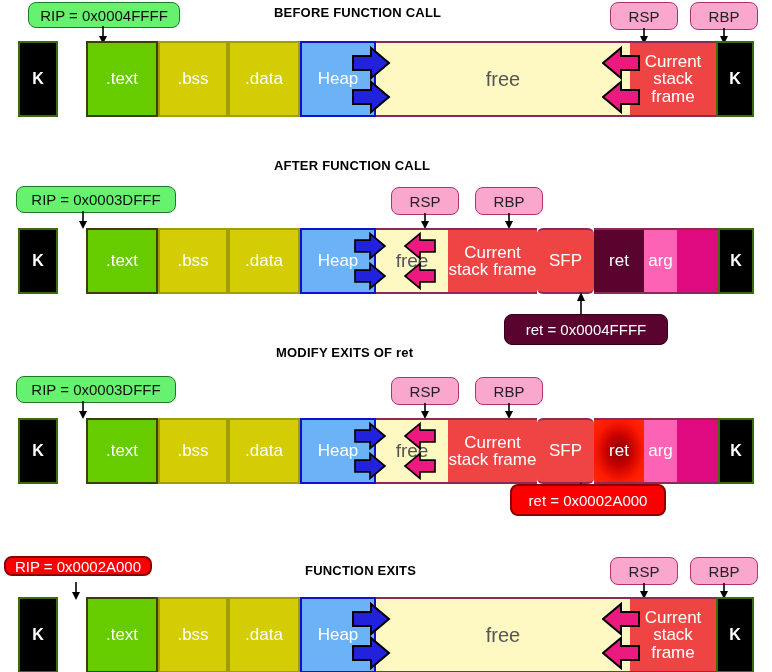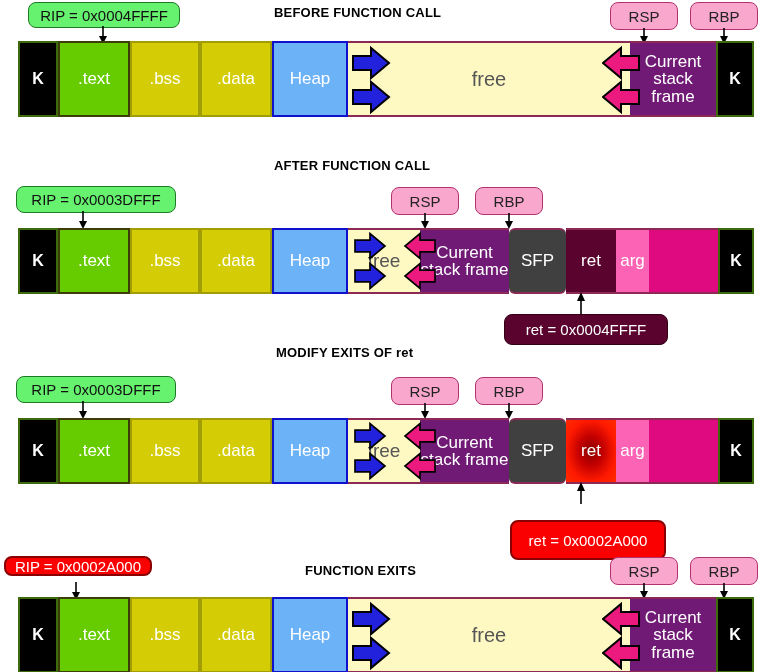--- a/index.html
+++ b/index.html
@@ -39,27 +39,27 @@
     display: flex;
     align-items: center;
     justify-content: center;
     text-align: center;
     font-size: 17px;
     line-height: 1.02;
     color: #ffffff;
     overflow: hidden;
   }
   .seg-k      { background:#000000; border:2px solid #3d6b0c; color:#ffffff; font-weight:bold; font-size:16px;}
-  .seg-text   { background:#66cc00; border:2px solid #3d3d0a; }
+  .seg-text   { background:#66cc00; border:2px solid #3d3d0a;margin-left:28px; }
   .seg-bss    { background:#d4cc05; border:2px solid #a39d05;text-align:center; }
   .seg-data   { background:#d4cc05; border:2px solid #a39d05; }
   .seg-heap   { background:#6cb2f7; border:2px solid #1111cc; }
   .seg-free   { background:#fef9c3; border-top:2px solid #8c2a55; border-bottom:2px solid #8c2a55; color:#555555;text-align:center; }
-  .seg-csf    { background:#701a75; border-top:2px solid #8c2a55; border-bottom:2px solid #8c2a55; }
-  .seg-sfp    { background:#404040; border-top:2px solid #8c2a55; border-bottom:2px solid #8c2a55;border-radius:6px; }
+  .seg-csf    { background:#ef4444; border-top:2px solid #8c2a55; border-bottom:2px solid #8c2a55; }
+  .seg-sfp    { background:#ef4444; border-top:2px solid #8c2a55; border-bottom:2px solid #8c2a55;border-radius:6px; }
   .seg-ret    { background:#59032e; border-top:2px solid #8c2a55; border-bottom:2px solid #8c2a55; }
   .seg-ret-hot{ background: radial-gradient(ellipse at 50% 50%, #8a0000 0%, #c40000 34%, #ff1a00 70%, #ff2b00 100%);
                 border-top:2px solid #8c2a55; border-bottom:2px solid #8c2a55; }
   .seg-arg    { background:#fc63b4; border-top:2px solid #8c2a55; border-bottom:2px solid #8c2a55; }
   .seg-rest   { background:#e00a80; border-top:2px solid #8c2a55; border-bottom:2px solid #8c2a55; }
 
   
   .callout {
     position: absolute;
     box-sizing: border-box;
@@ -244,21 +244,21 @@
     <use href="#fatLeft"></use>
   </svg>
 <svg class="fat-arrow" style="left:400px; top:451px;" width="40" height="30" viewBox="0 0 38 36">
     <use href="#fatLeft"></use>
   </svg>
 
 <svg class="conn" style="left:574px; top:482px;" width="14" height="22">
   <line x1="7" y1="22" x2="7" y2="7" stroke="#000" stroke-width="1.6"></line>
   <path d="M7,0 L3,9 L11,9 Z" fill="#000"></path>
 </svg>
-<div class="callout callout-red" style="left:510px; top:520px; width:156px; height:40px;">ret = 0x0002A000</div>
+<div class="callout callout-red" style="left:510px; top:484px; width:156px; height:32px;">ret = 0x0002A000</div>
 
 <div class="abs section-title" style="left:305px; top:563px;">FUNCTION EXITS</div>
 
 <div class="callout callout-red" style="left:4px; top:556px; width:148px; height:20px;">RIP = 0x0002A000</div>
 <svg class="conn" style="left:69px; top:582px;" width="14" height="18">
   <line x1="7" y1="0" x2="7" y2="12" stroke="#000" stroke-width="1.6"></line>
   <path d="M7,18 L3,10 L11,10 Z" fill="#000"></path>
 </svg>
 
 <div class="callout callout-pink" style="left:610px; top:557px; width:68px; height:28px;">RSP</div>

